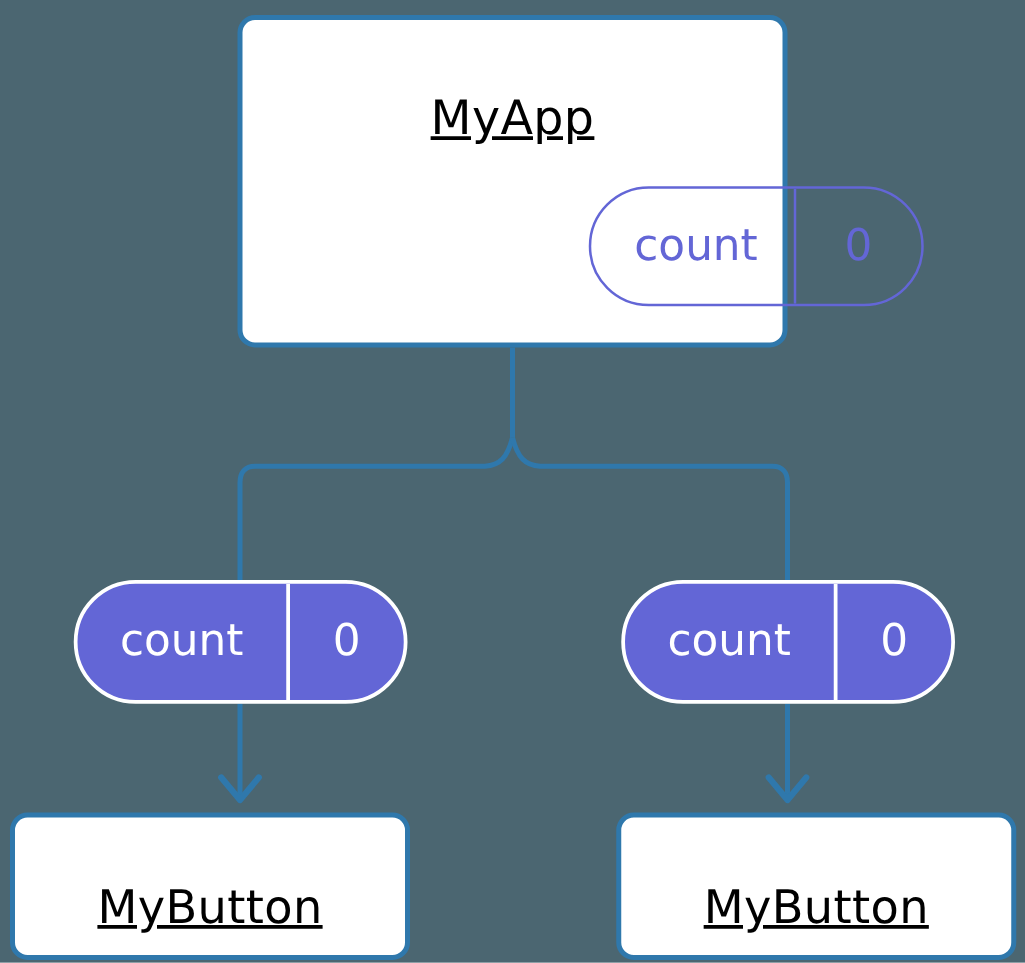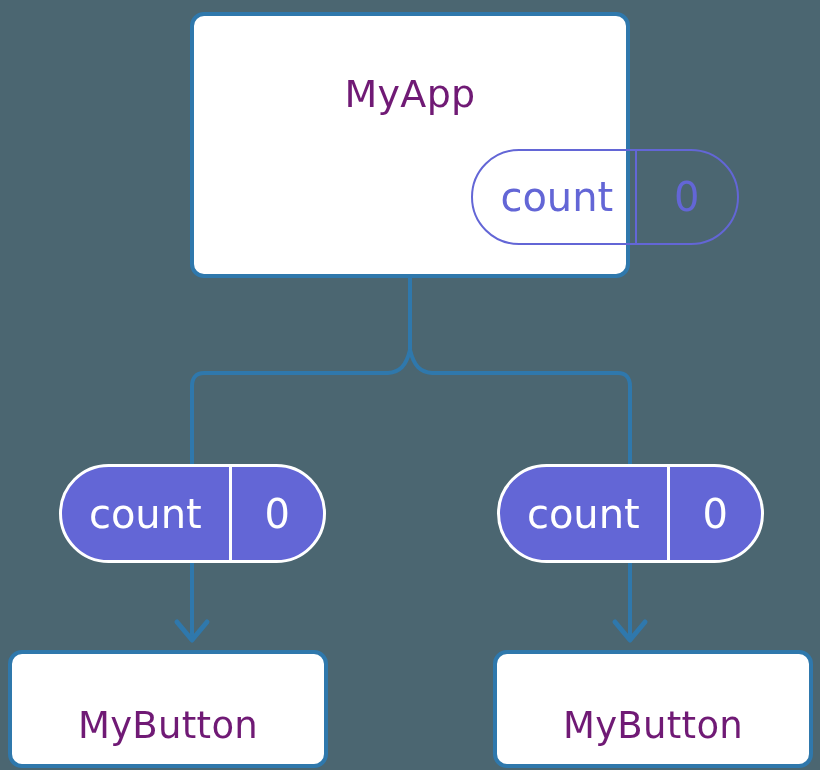--- a/index.html
+++ b/index.html
@@ -41,45 +41,46 @@
     left: 190px;
     top: 12px;
     width: 440px;
     height: 266px;
   }
   .card-title {
     position: absolute;
     left: 0;
     right: 0;
     text-align: center;
-    color: #701a75;
+    color: #000000;
     font-size: 38px;
     letter-spacing: 0.3px;
     white-space: nowrap;
+    text-decoration: underline;
   }
   #app-card .card-title {
     top: 56px;
   }
 
   
   .state-pill {
     position: absolute;
     box-sizing: border-box;
     display: flex;
     align-items: stretch;
     border-radius: 999px;
     overflow: hidden;
     z-index: 4;
   }
   .pill-key,
   .pill-value {
     display: flex;
     align-items: center;
     justify-content: center;
-    font-size: 40px;
+    font-size: 35px;
     line-height: 1;
     white-space: nowrap;
     box-sizing: border-box;
   }
 
   
   .state-pill.outline {
     border: 2px solid #6366d6;
     background: transparent;
   }

